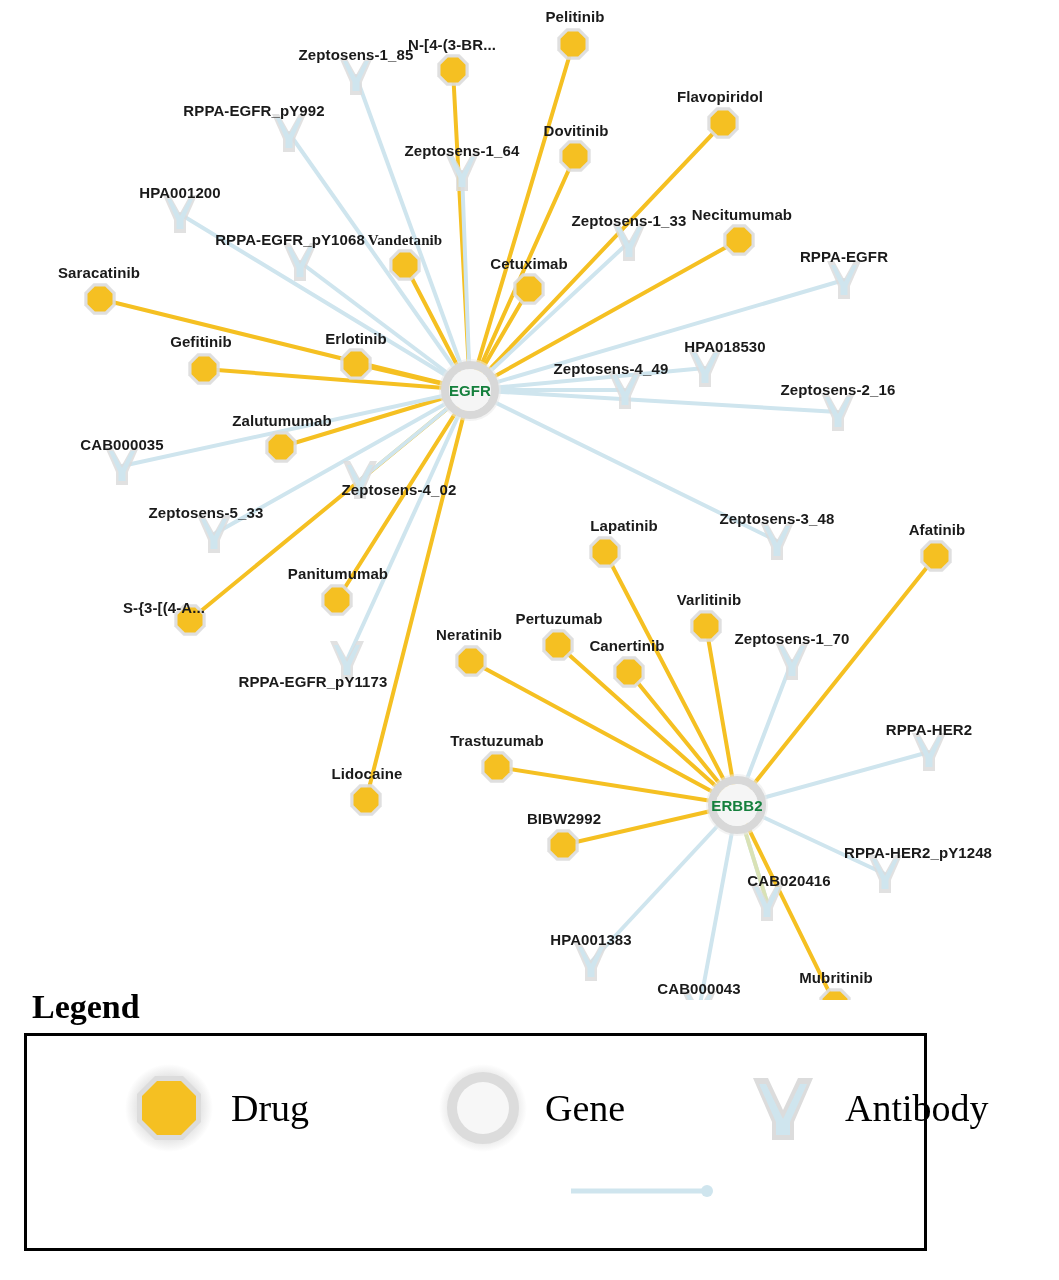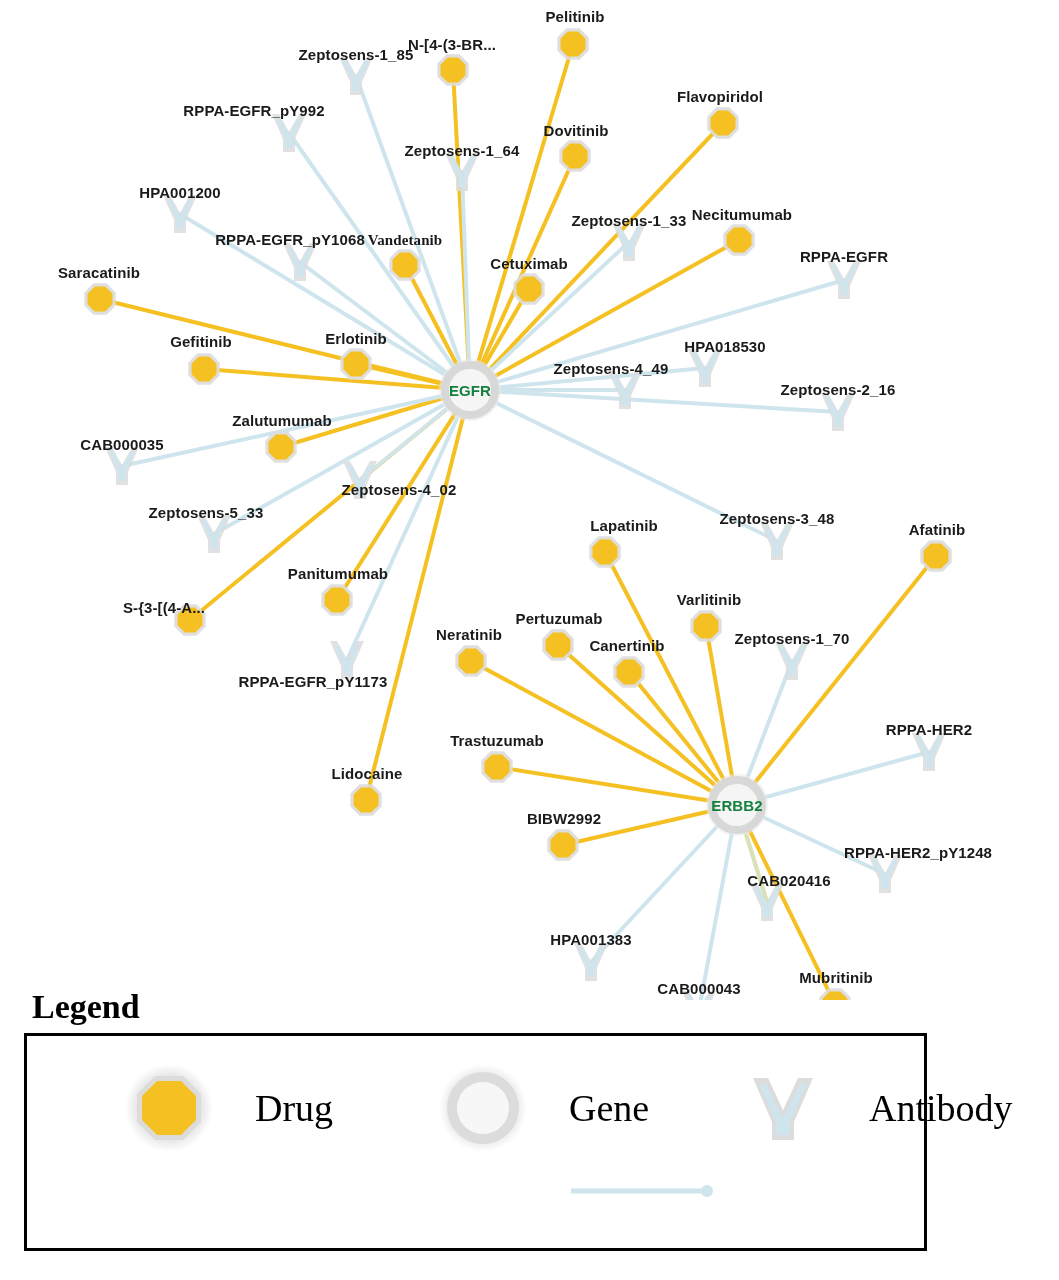--- a/index.html
+++ b/index.html
@@ -55,21 +55,20 @@
     border: 3px solid #000;
     background: #fff;
     height: 218px;
     position: relative;
     box-sizing: border-box;
   }
   .legend-item {
     position: absolute;
     display: flex;
     align-items: center;
-    gap: 24px;
   }
   .legend-text {
     font-family: "Liberation Serif", serif;
     font-size: 38px;
     color: #000;
     margin-left: 16px;
     white-space: nowrap;
   }
   .legend-text-small {
     font-family: "Liberation Serif", serif;

